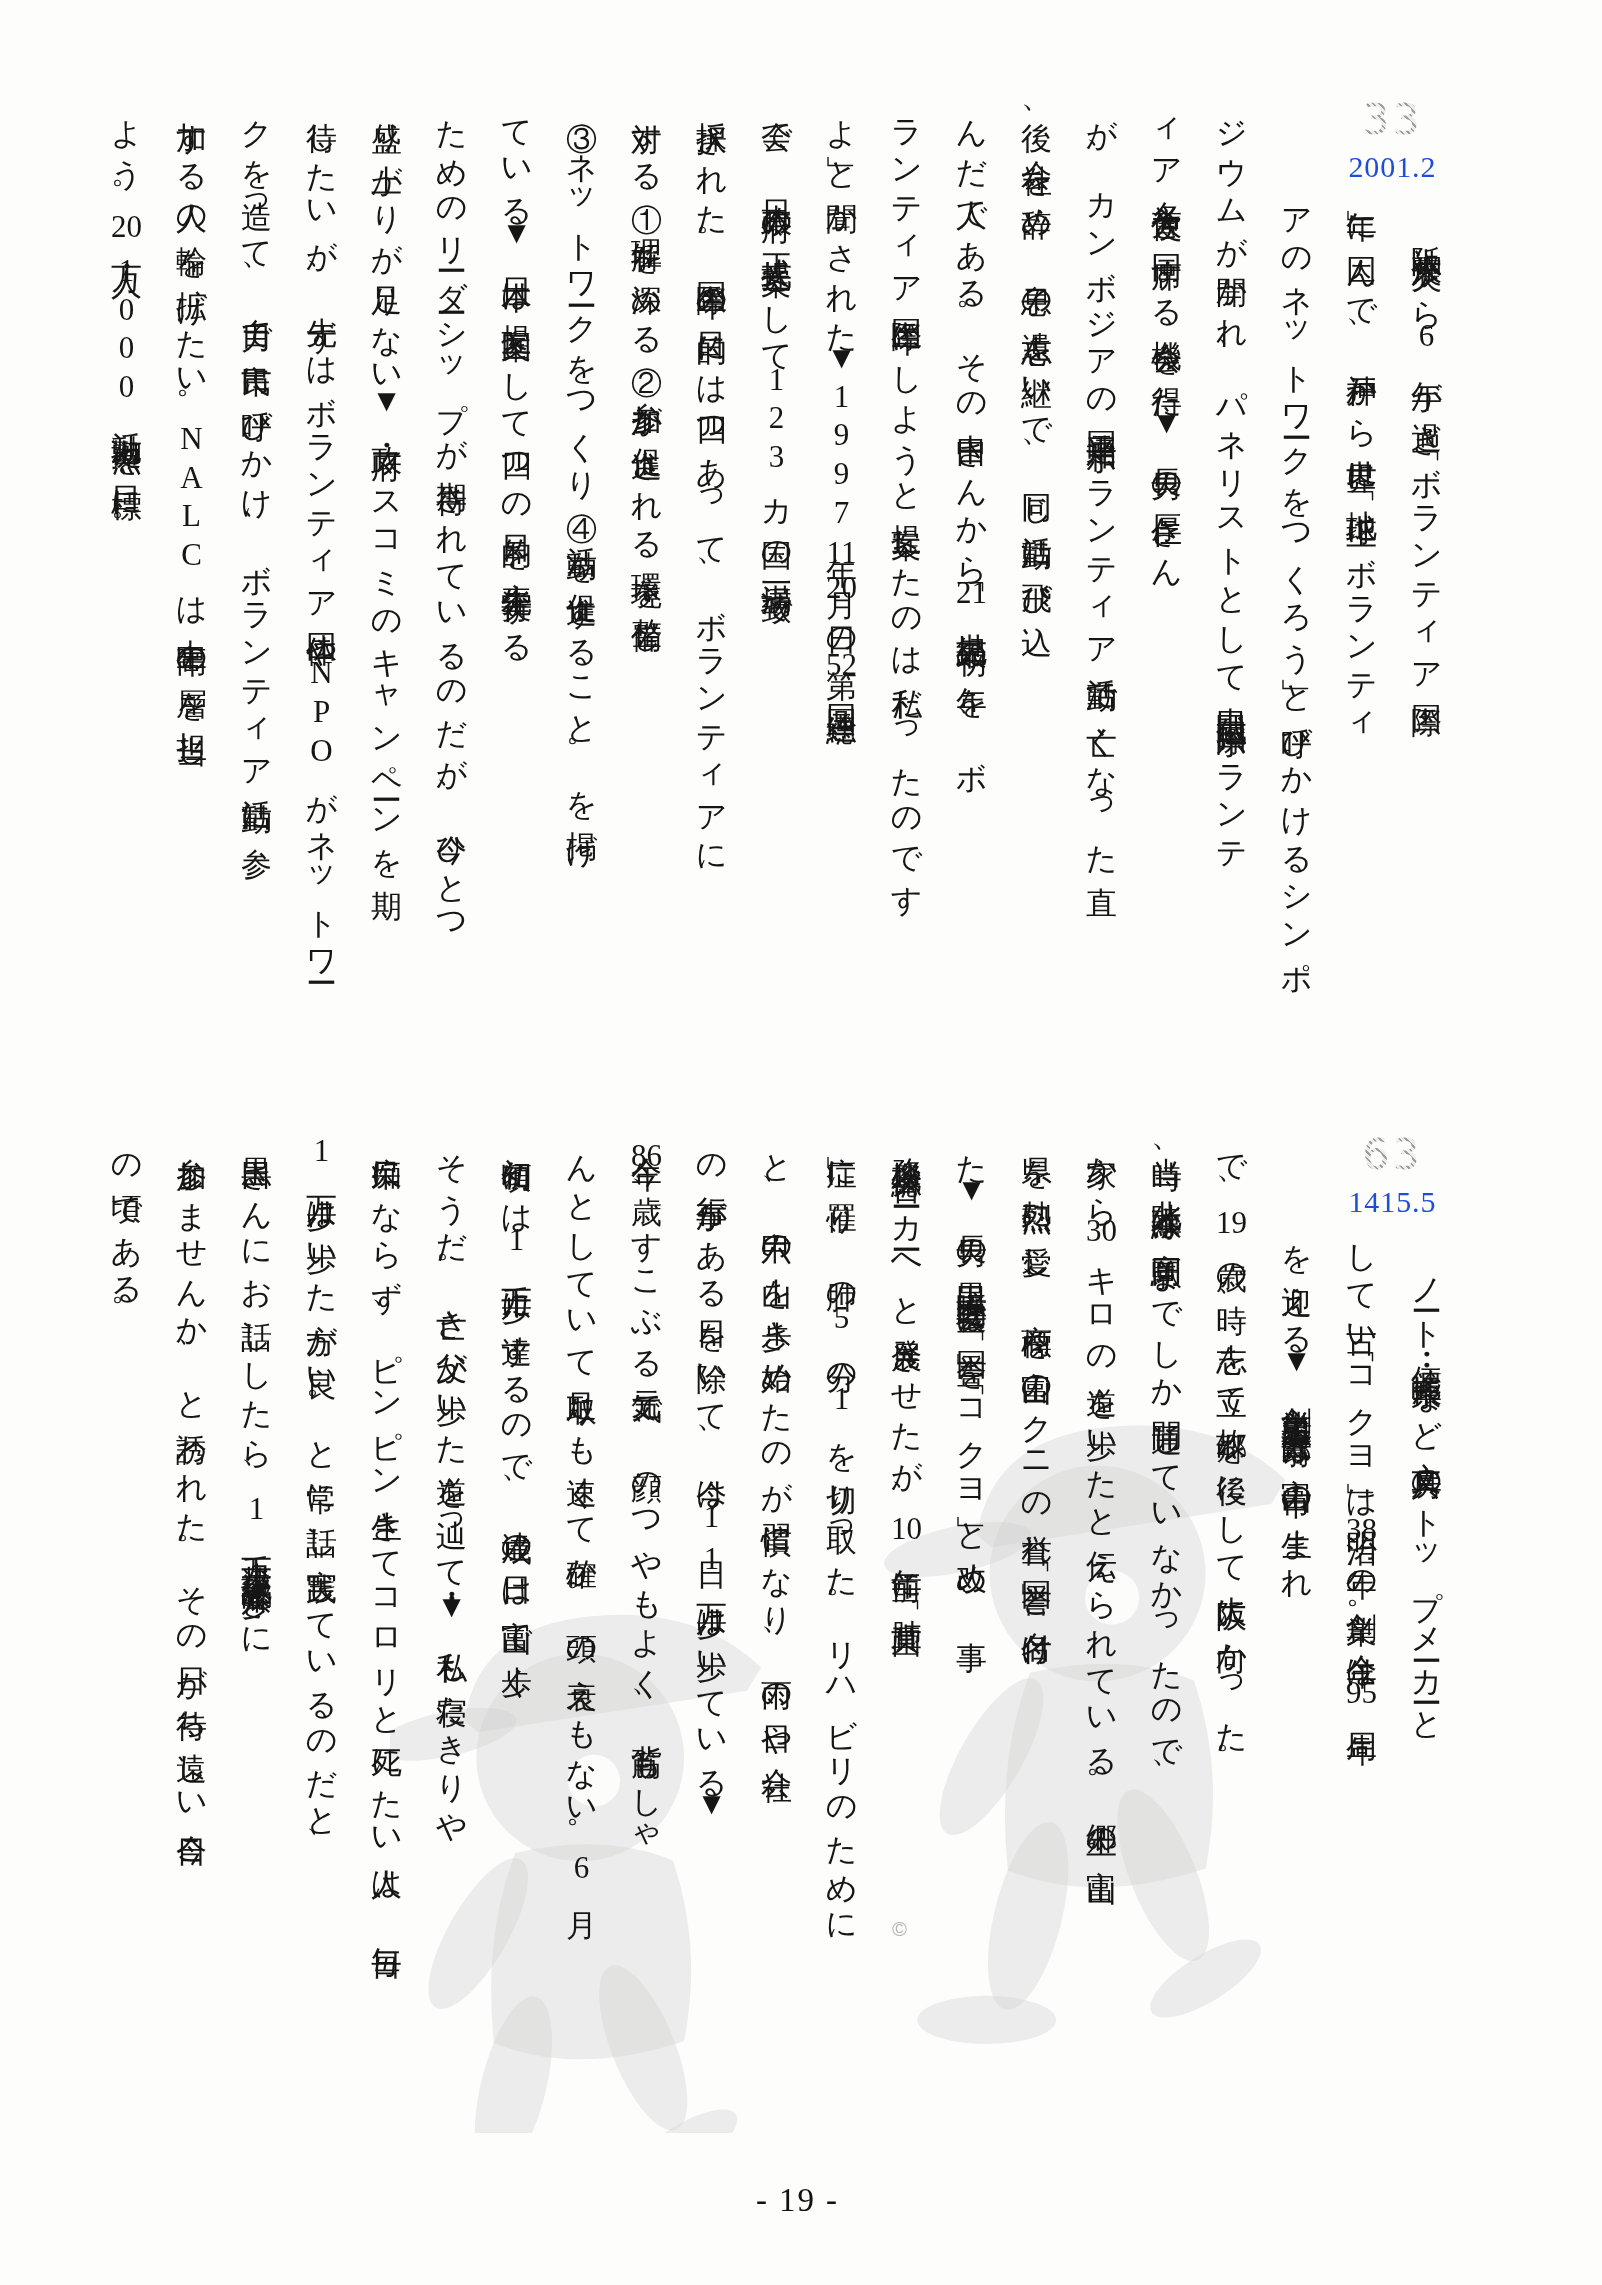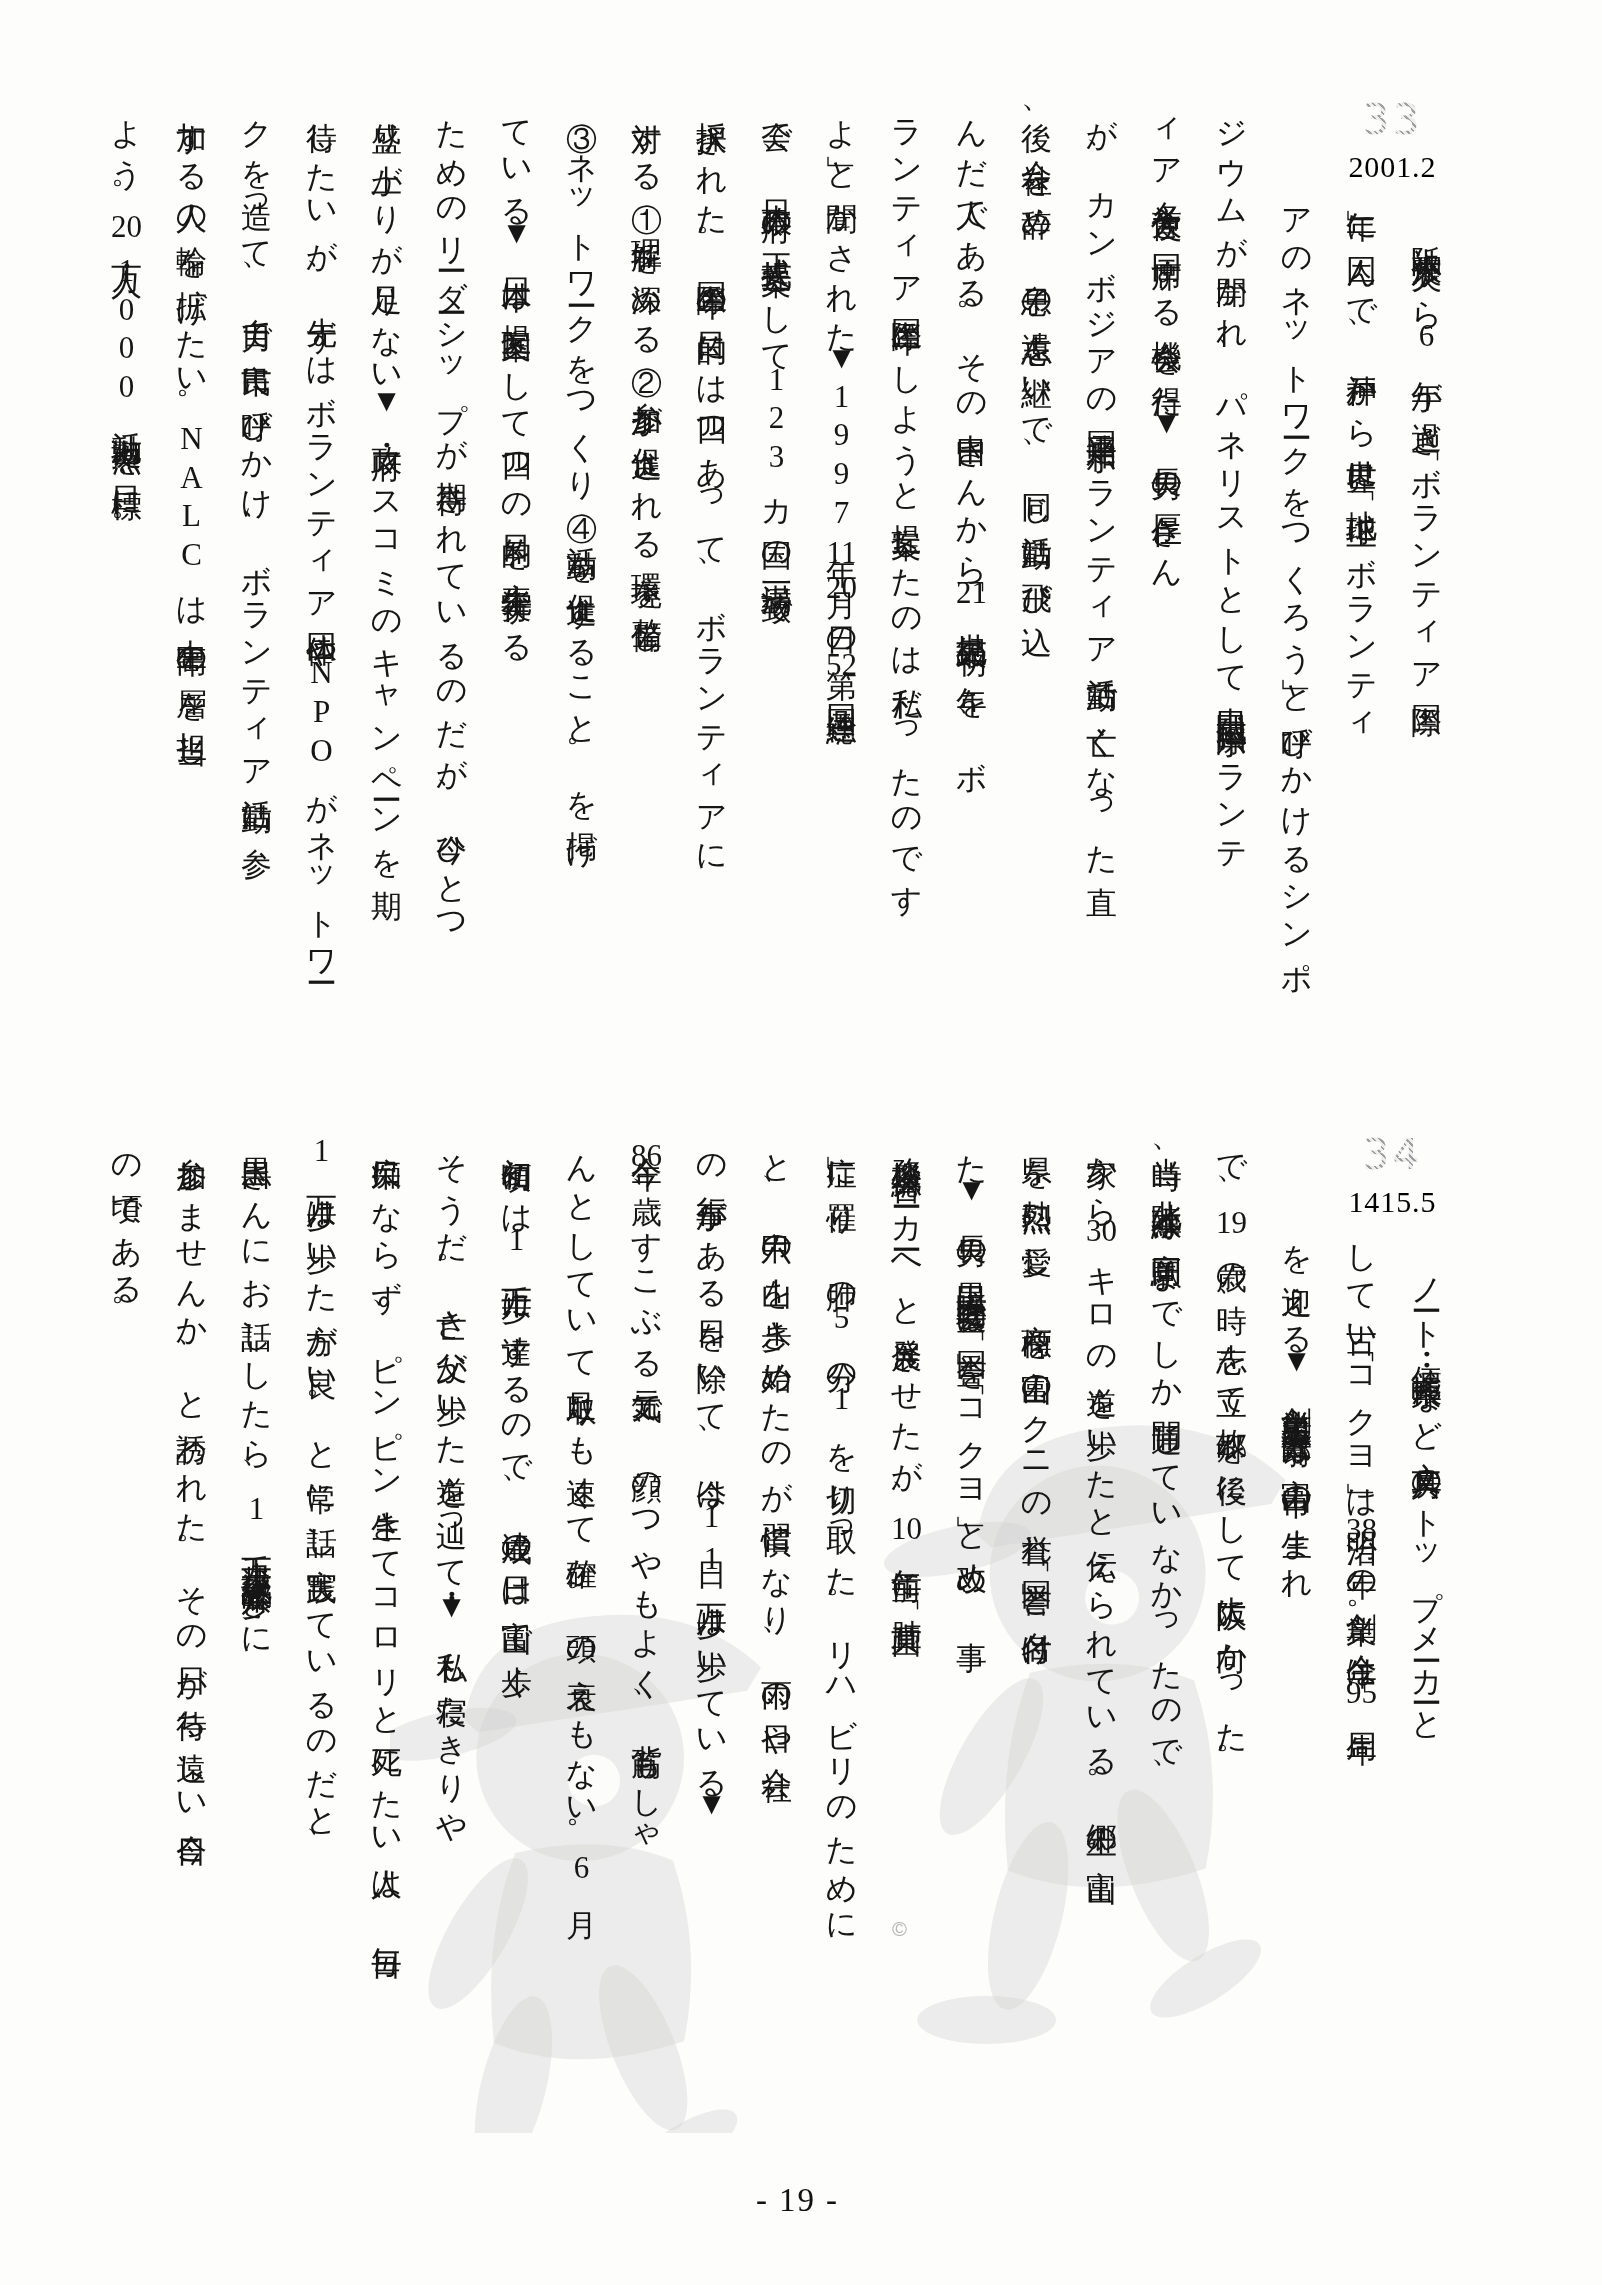--- a/index.html
+++ b/index.html
@@ -28,21 +28,21 @@
   }
   .issue-number{
     font-family:"DejaVu Sans","Liberation Sans",sans-serif;
     font-size:43px;font-weight:normal;letter-spacing:2.8px;line-height:1;
     color:#b5b5b5;
     background:repeating-linear-gradient(45deg,#9d9d9d 0 1.9px,#ededed 1.9px 4.6px);
     -webkit-background-clip:text;background-clip:text;
     -webkit-text-fill-color:transparent;
   }
   .issue-date{
-    font-size:30px;color:#000000;margin-top:11px;letter-spacing:0.9px;line-height:1;
+    font-size:30px;color:#1d4ed8;margin-top:11px;letter-spacing:0.9px;line-height:1;
   }
   #page-number{
     position:absolute;left:0;right:8px;top:2182px;text-align:center;
     font-size:33px;letter-spacing:1.9px;color:#111;z-index:1;
   }
   #watermark{
     position:absolute;left:390px;top:1419px;width:946px;height:714px;
     z-index:0;pointer-events:none;opacity:.5;
   }
   #watermark .kidfill{fill:#a9a9a9;fill-opacity:.40;}
@@ -102,21 +102,21 @@
     <div class="col">ためのリーダーシップが期待されているのだが、今ひとつ</div>
     <div class="col">盛り上がりが足りない▼政府・マスコミのキャンペーンを期</div>
     <div class="col">待したいが、先ずはボランティア団体や<span class="up">NPO</span>がネットワー</div>
     <div class="col">クを造って、自力で市民に呼びかけ、ボランティア活動に参</div>
     <div class="col">加する人の輪を拡げたい。<span class="up">NALC</span>は中高年の層を担当し</div>
     <div class="col">よう。<span class="tcy">20</span>万人・<span class="up">1000</span>活動拠点を目標に。</div>
   </section>
 
 <section class="article" id="article-34">
   <header class="issue-header">
-    <div class="issue-number">34</div>
+    <div class="issue-number">63</div>
     <div class="issue-date">1415.5</div>
   </header>
 <div class="col under-header first-col">ノート・便箋・帳票など文房具のトップメーカーと</div>
     <div class="col under-header">して古い「コクヨ」は明治<span class="tcy">38</span>年の創業。今年は<span class="tcy">95</span>周年</div>
     <div class="col under-header">を迎える▼創業者黒田善太郎翁は富山市の生まれ</div>
     <div class="col">で、<span class="tcy">19</span>歳の時、志を立て故郷を後にして大阪に向かった。</div>
     <div class="col">当時、北陸本線は高岡駅までしか開通していなかったので、</div>
     <div class="col">家から<span class="tcy">30</span>キロの道を歩いたと伝えられている。郷土の富山</div>
     <div class="col">県を熱烈に愛し、商標を富山のクニの誉れ「国誉」と名付け</div>
     <div class="col">た▼長男の黒田暲之助会長は「国誉」を「コクヨ」と改め、事</div>

